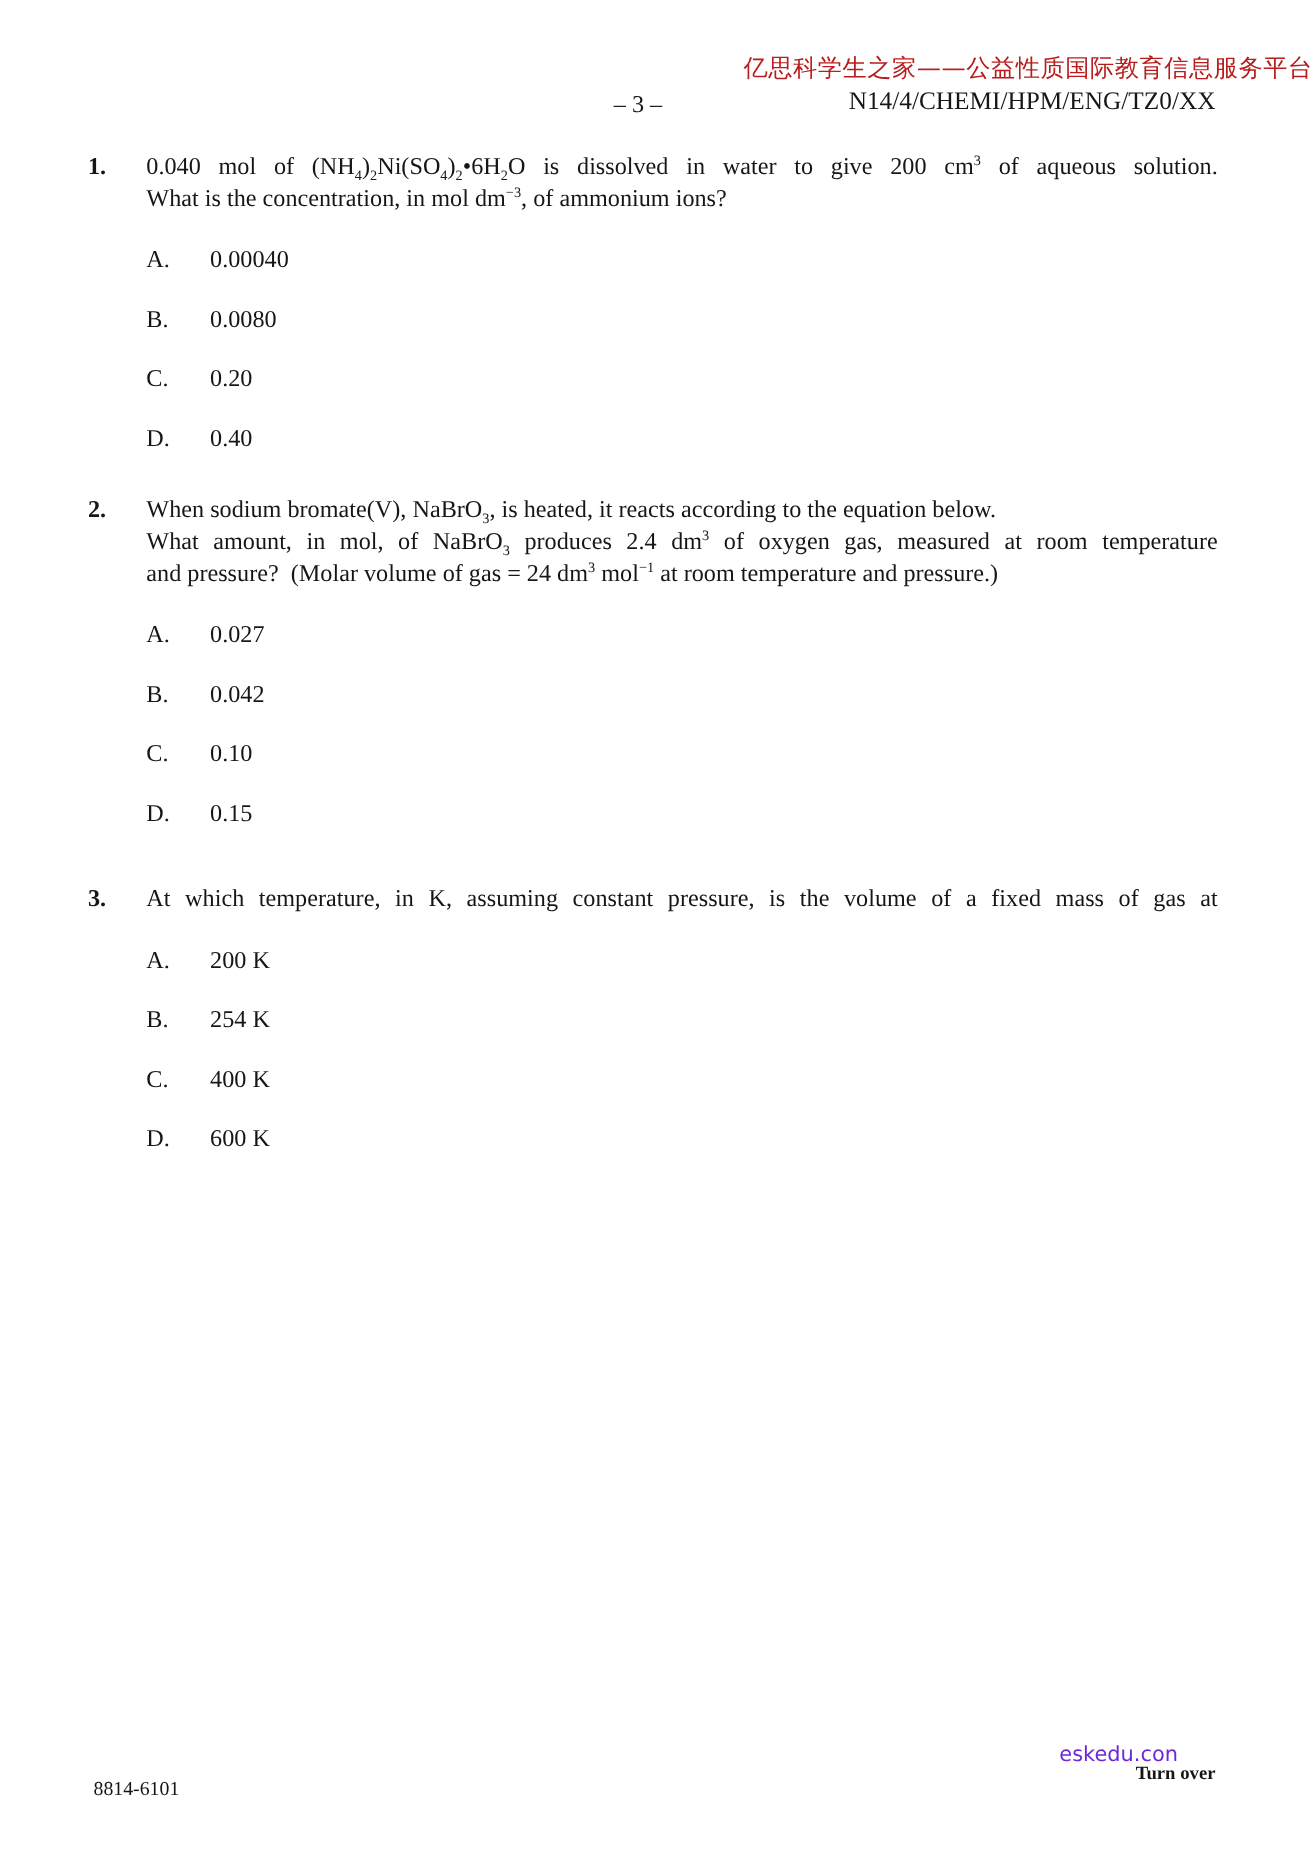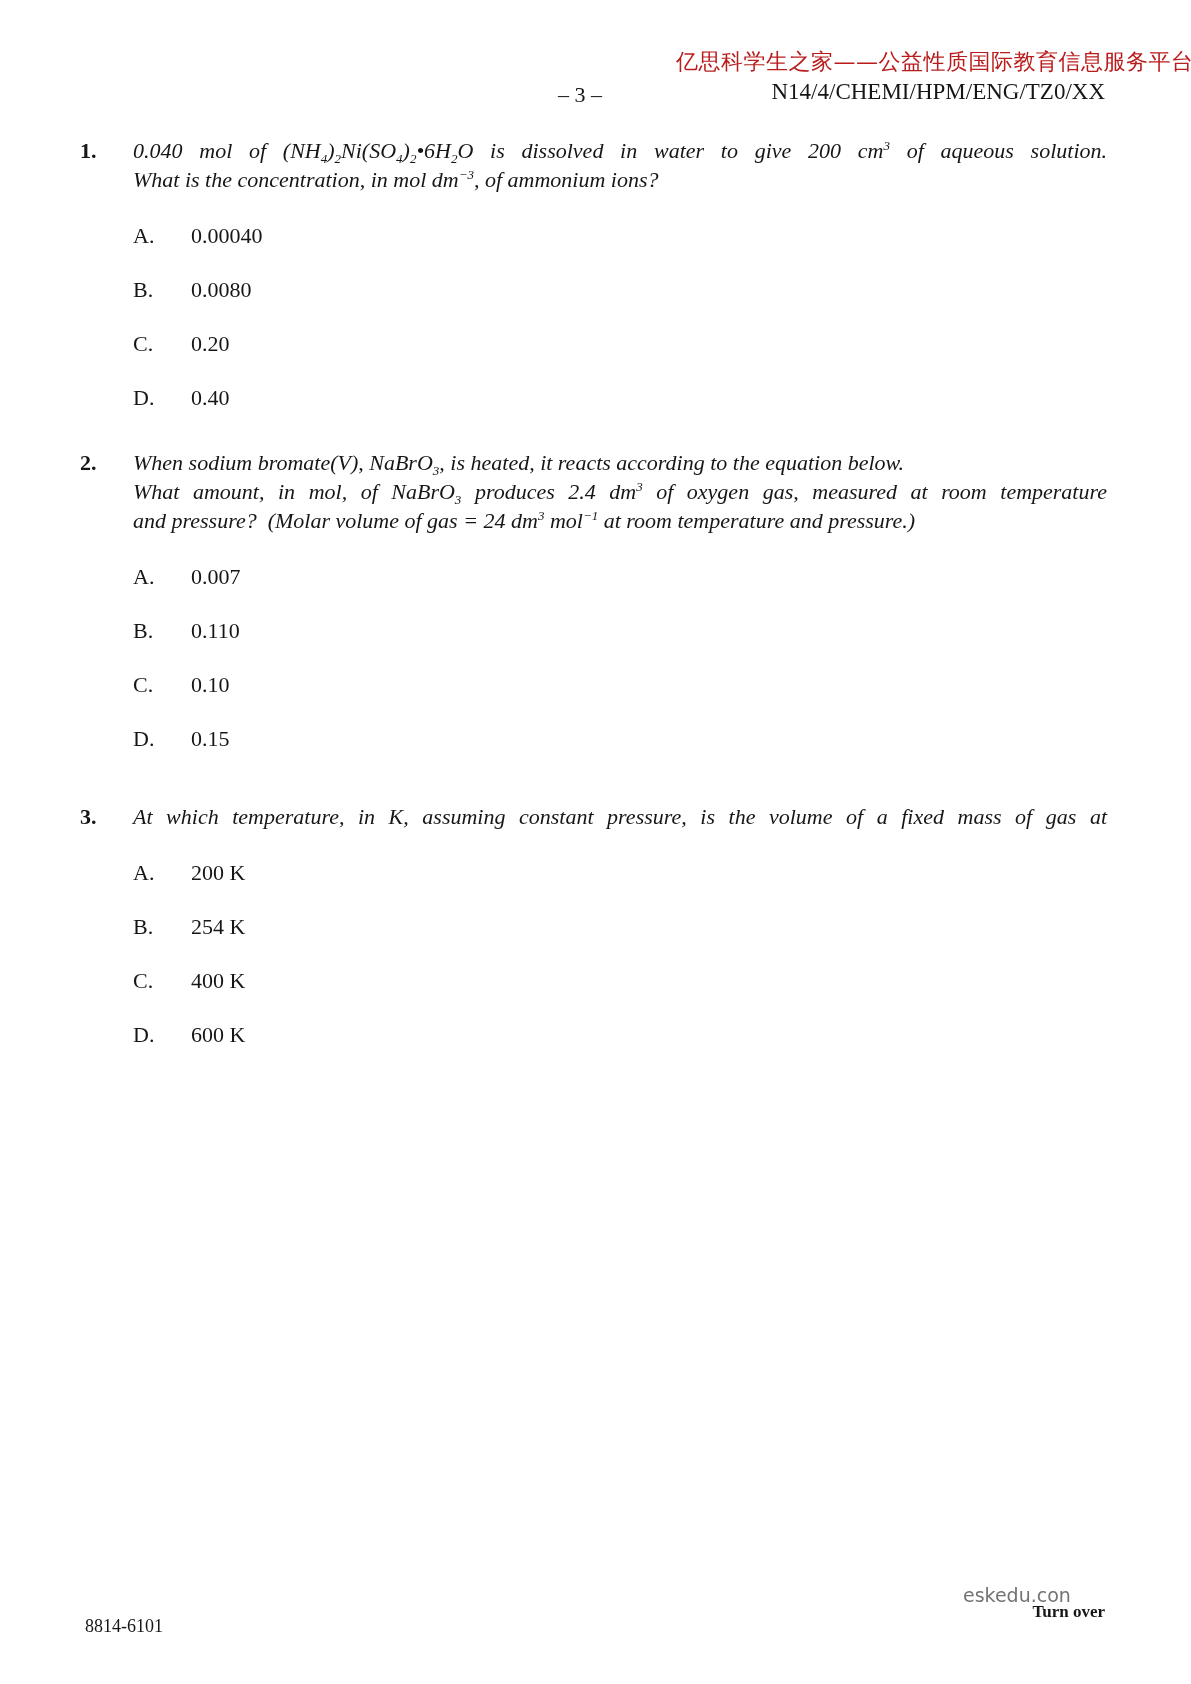--- a/index.html
+++ b/index.html
@@ -14,37 +14,37 @@
     letter-spacing:0.5px; white-space:nowrap;
   }
   .page-num { position:absolute; left:558px; top:82px; font-size:22px; }
   .paper-code { position:absolute; right:86px; top:79px; font-size:23px; white-space:nowrap; }
 
   
   .content { position:absolute; left:80px; top:136px; width:1027px; }
   .q { display:flex; }
   .qnum { width:53px; flex:0 0 53px; font-weight:bold; font-size:22px; line-height:29px; }
   .qbody { width:974px; font-size:22px; }
-  .line { line-height:29px; min-height:29px;font-style:italic; }
+  .line { line-height:29px; min-height:29px; }
   .justify { text-align:justify; text-align-last:justify; }
   sup { font-size:13px; line-height:0; vertical-align:super; }
   sub { font-size:13px; line-height:0; vertical-align:sub; }
   .equation { text-align:center; font-size:22px; line-height:29px; margin:24px 0 22px 0; }
   .opts { margin-top:27px; }
   .opt { display:flex; line-height:29px; }
   .opt + .opt { margin-top:25px; }
   .opt-letter { width:58px; flex:0 0 58px; }
   .q + .q { margin-top:36px; }
   .q.q-last { margin-top:49px; }
 
   
   .doc-code { position:absolute; left:85px; top:1616px; font-size:18px;text-align:right; }
   .footer-wm {
     position:absolute; left:963px; top:1584px;
-    font-family:"DejaVu Sans", sans-serif; font-size:19px; color:#737373; white-space:nowrap;
+    font-family:"DejaVu Sans", sans-serif; font-size:19px; color:#6d28d9; white-space:nowrap;
   }
   .turn-over { position:absolute; right:86px; top:1602px; font-size:17px; font-weight:bold; }
 </style>
 </head>
 <body>
 
 <div class="page">
 
   <div class="cn-watermark">亿思科学生之家——公益性质国际教育信息服务平台</div>
   <div class="page-num">– 3 –</div>
@@ -80,25 +80,25 @@
 
     <div class="q">
       <div class="qnum">2.</div>
       <div class="qbody">
         <div class="line">When sodium bromate(V), NaBrO<sub>3</sub>, is heated, it reacts according to the equation below.</div>
         <div class="line justify">What amount, in mol, of NaBrO<sub>3</sub> produces 2.4 dm<sup>3</sup> of oxygen gas, measured at room temperature</div>
         <div class="line">and pressure?&nbsp; (Molar volume of gas = 24 dm<sup>3</sup> mol<sup>−1</sup> at room temperature and pressure.)</div>
         <div class="opts">
           <div class="opt">
             <span class="opt-letter">A.</span>
-            <span class="opt-value">0.007</span>
+            <span class="opt-value">0.027</span>
           </div>
           <div class="opt">
             <span class="opt-letter">B.</span>
-            <span class="opt-value">0.110</span>
+            <span class="opt-value">0.042</span>
           </div>
           <div class="opt">
             <span class="opt-letter">C.</span>
             <span class="opt-value">0.10</span>
           </div>
           <div class="opt">
             <span class="opt-letter">D.</span>
             <span class="opt-value">0.15</span>
           </div>
         </div>

